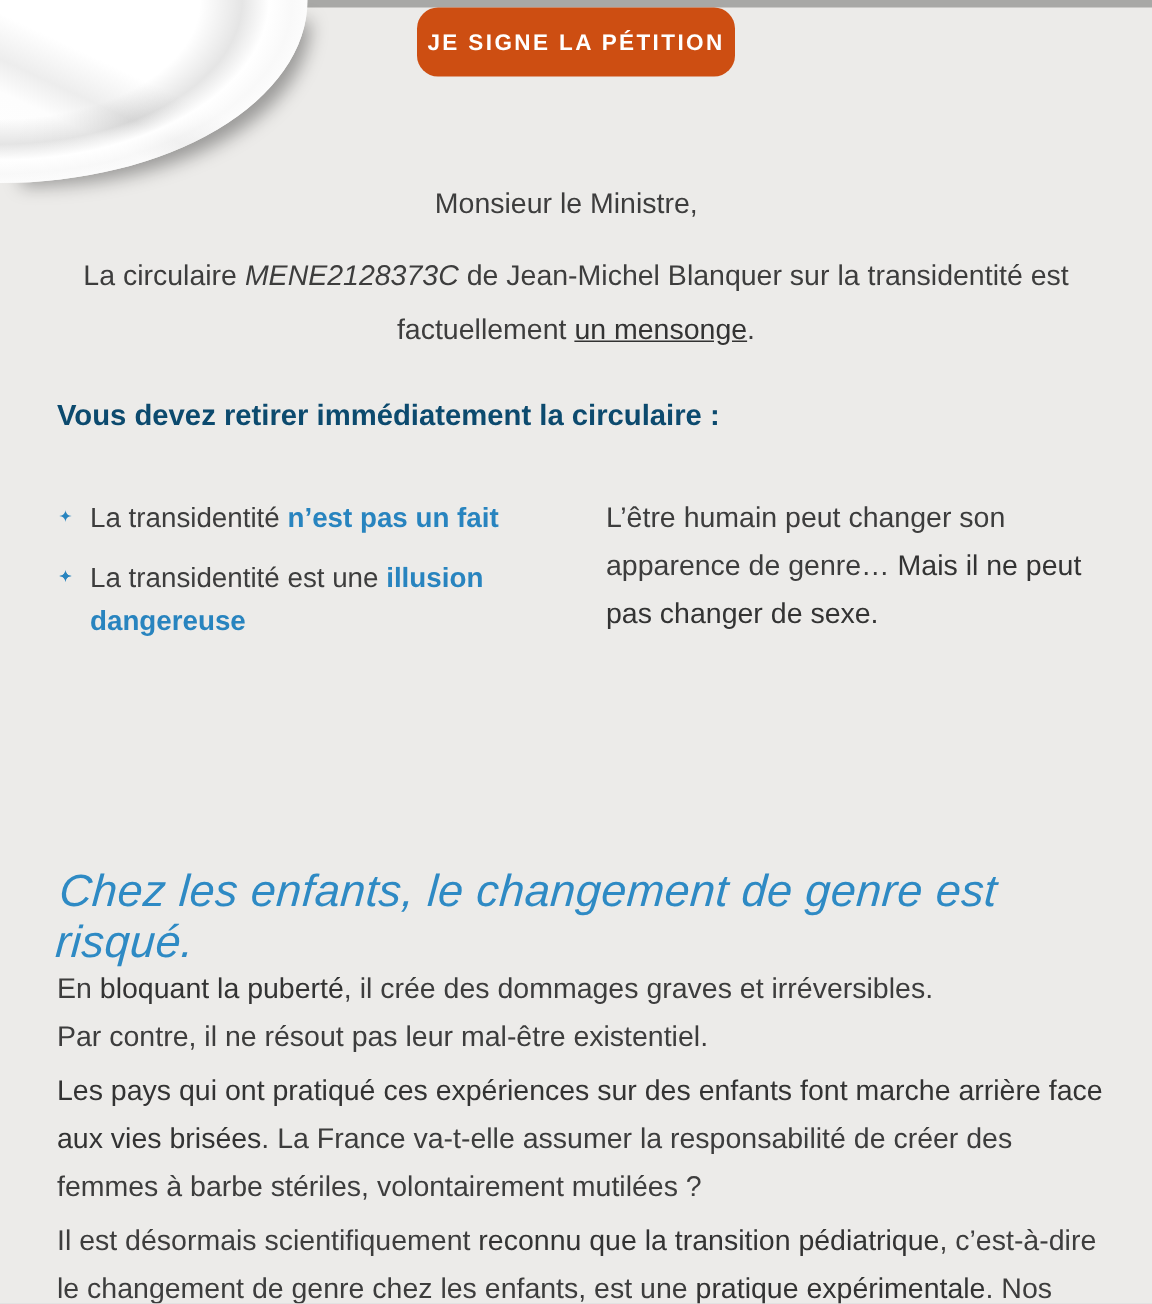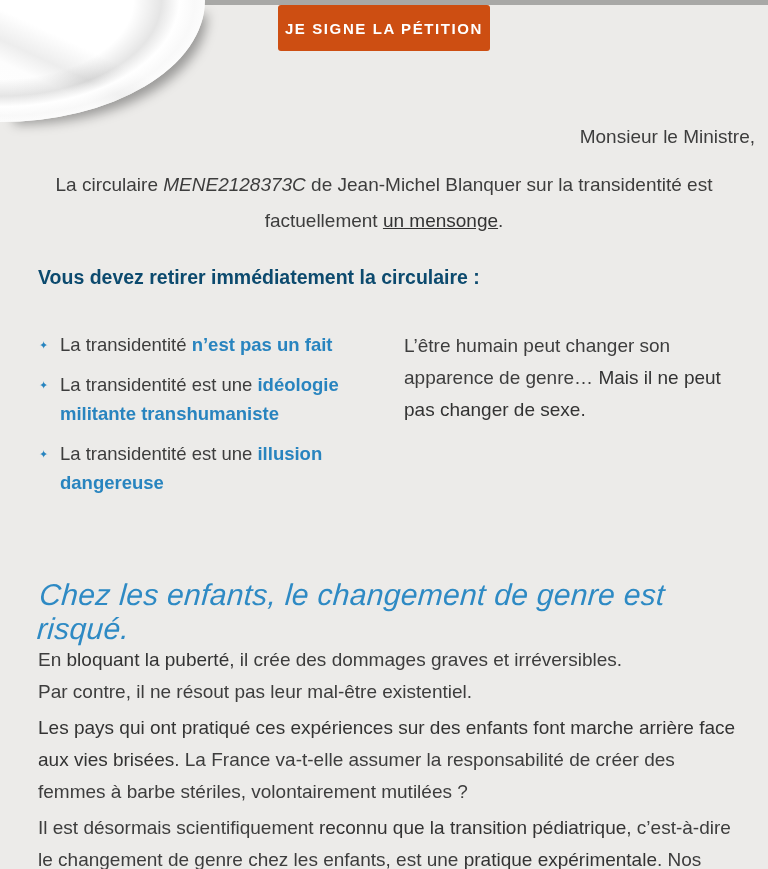--- a/index.html
+++ b/index.html
@@ -21,26 +21,26 @@
     box-shadow:8px 8px 12px -6px rgba(0,0,0,0.35);
   }
   .curl::after{
     content:""; position:absolute; inset:0; border-bottom-right-radius:100% 100%;
     background:radial-gradient(125% 125% at 0% 0%,
       rgba(255,255,255,0) 52%, rgba(0,0,0,0.10) 63%,
       rgba(255,255,255,0.95) 70%, rgba(245,245,245,0.6) 76%, rgba(255,255,255,0) 84%);
   }
   .cta{
     position:absolute; top:5px; left:50%; transform:translateX(-50%); z-index:3;
-    width:212px; height:46px; border:none; border-radius:3px; cursor:pointer;
+    width:212px; height:46px; border:none; border-radius:14px; cursor:pointer;
     background:var(--orange); color:#fff;
     font-family:"Liberation Sans", sans-serif; font-weight:700; font-size:15px; letter-spacing:1.6px;
   }
   .salutation{
-    position:absolute; top:126px; left:0; right:13px; text-align:right;
+    position:absolute; top:126px; left:0; right:13px; text-align:center;
     font-size:19px;
   }
   .intro{
     position:absolute; top:167px; left:50%; transform:translateX(-50%);
     width:690px; text-align:center; font-size:19px; line-height:36px;
   }
   .demand{
     position:absolute; top:266px; left:38px; right:30px;
     font-size:19.5px; font-weight:700; color:#0c4a6e;
   }
@@ -86,21 +86,20 @@
   <h2 class="demand">Vous devez retirer immédiatement la circulaire :</h2>
 
   <div class="columns">
     <ul class="bullets">
       <li>
         <span class="bullet-icon">✦</span>
         <span><span>La transidentité </span><span class="accent">n’est pas un fait</span></span>
       </li>
       <li>
         <span class="bullet-icon">✦</span>
-        <span><span>La transidentité est une </span><span class="accent">idéologie militante transhumaniste</span></span>
       </li>
       <li>
         <span class="bullet-icon">✦</span>
         <span><span>La transidentité est une </span><span class="accent">illusion dangereuse</span></span>
       </li>
     </ul>
     <div class="aside">
       <p><span>L’être humain peut changer son apparence de genre… </span><span class="b">Mais il ne peut pas changer de sexe.</span></p>
     </div>
   </div>

